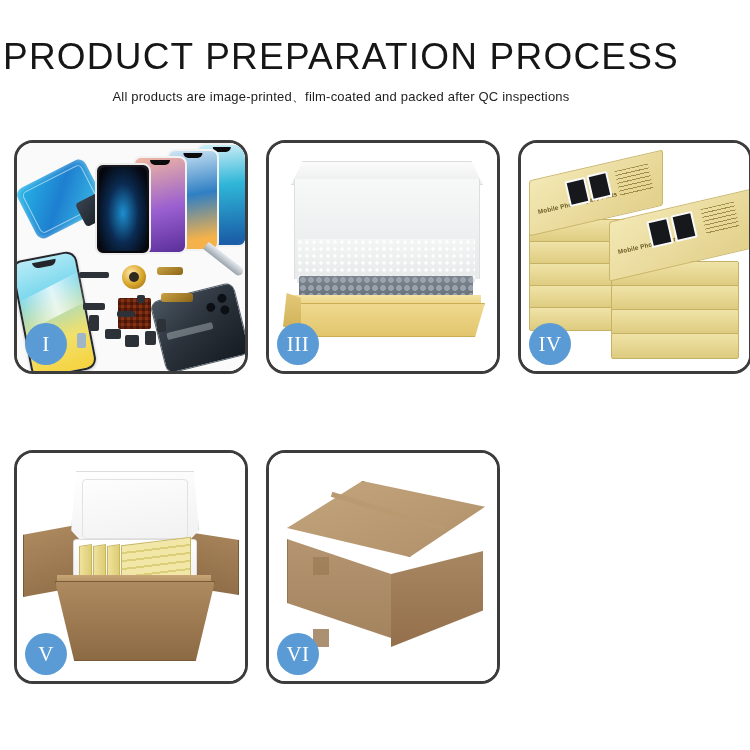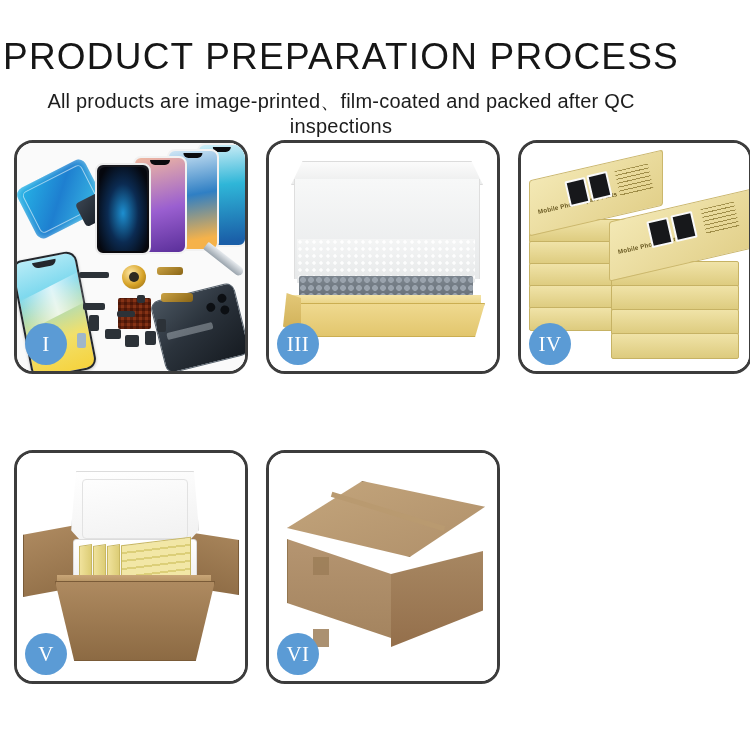--- a/index.html
+++ b/index.html
@@ -16,21 +16,21 @@
   .header{text-align:center;padding-top:38px;}
   .title{
     font-size:37px;
     letter-spacing:1.2px;
     color:#161616;
     font-weight:400;
     line-height:1.05;
     font-family:"Liberation Sans","DejaVu Sans",sans-serif;
   }
   .subtitle{
-    font-size:20px;
+    font-size:13px;
     color:#1d1d1d;
     margin-top:11px;
     letter-spacing:.2px;
   }
 
   
   .grid{
     position:absolute;
     left:14px;top:140px;
     width:722px;

